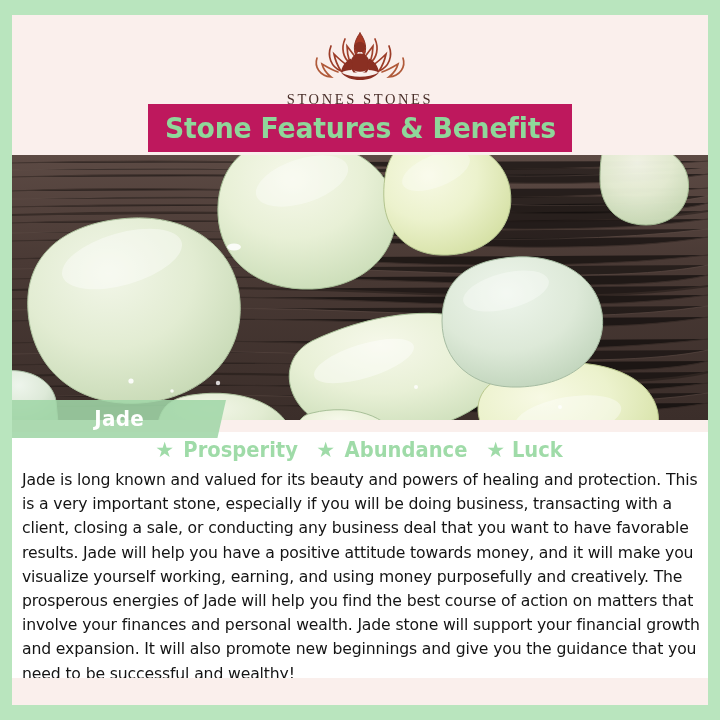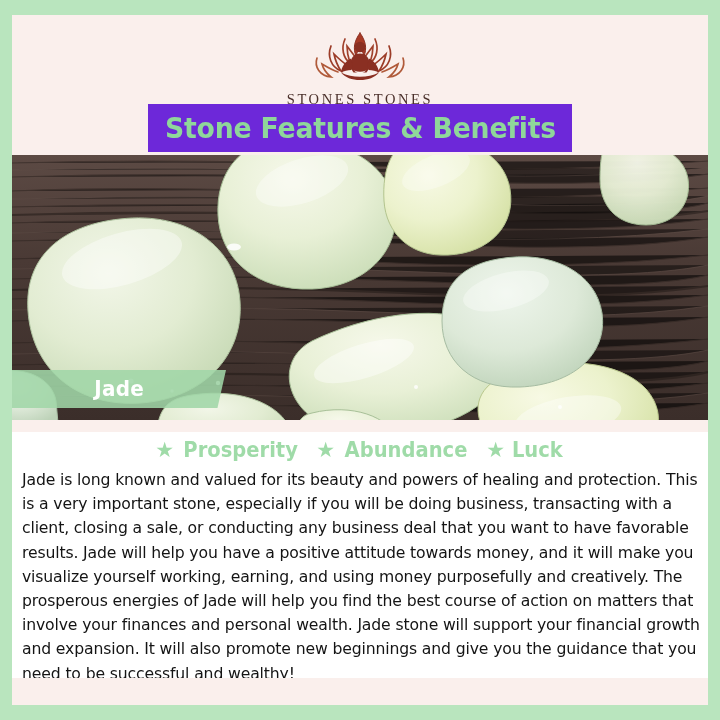--- a/index.html
+++ b/index.html
@@ -73,41 +73,41 @@
   }
   .photo svg { display: block; }
 
   
   .title-banner {
     position: absolute;
     left: 148px;
     top: 104px;
     width: 424px;
     height: 48px;
-    background: #6d28d9;
+    background: #be185d;
     display: flex;
     align-items: center;
     justify-content: center;
     z-index: 5;
   }
   .title-text {
     font-family: "DejaVu Sans", sans-serif;
     font-weight: bold;
     font-size: 29px;
     color: #8fd79a;
     letter-spacing: -0.2px;
     transform: scaleX(0.92);
     white-space: nowrap;
   }
 
   
   .stone-band {
     position: absolute;
     left: 12px;
-    top: 370px;
+    top: 400px;
     width: 214px;
     height: 38px;
     background: rgba(160, 214, 167, 0.88);
     z-index: 6;
     display: flex;
     align-items: center;
     justify-content: center;
     clip-path: polygon(0 0, 100% 0, 96% 100%, 0 100%);
   }
   .stone-name {

